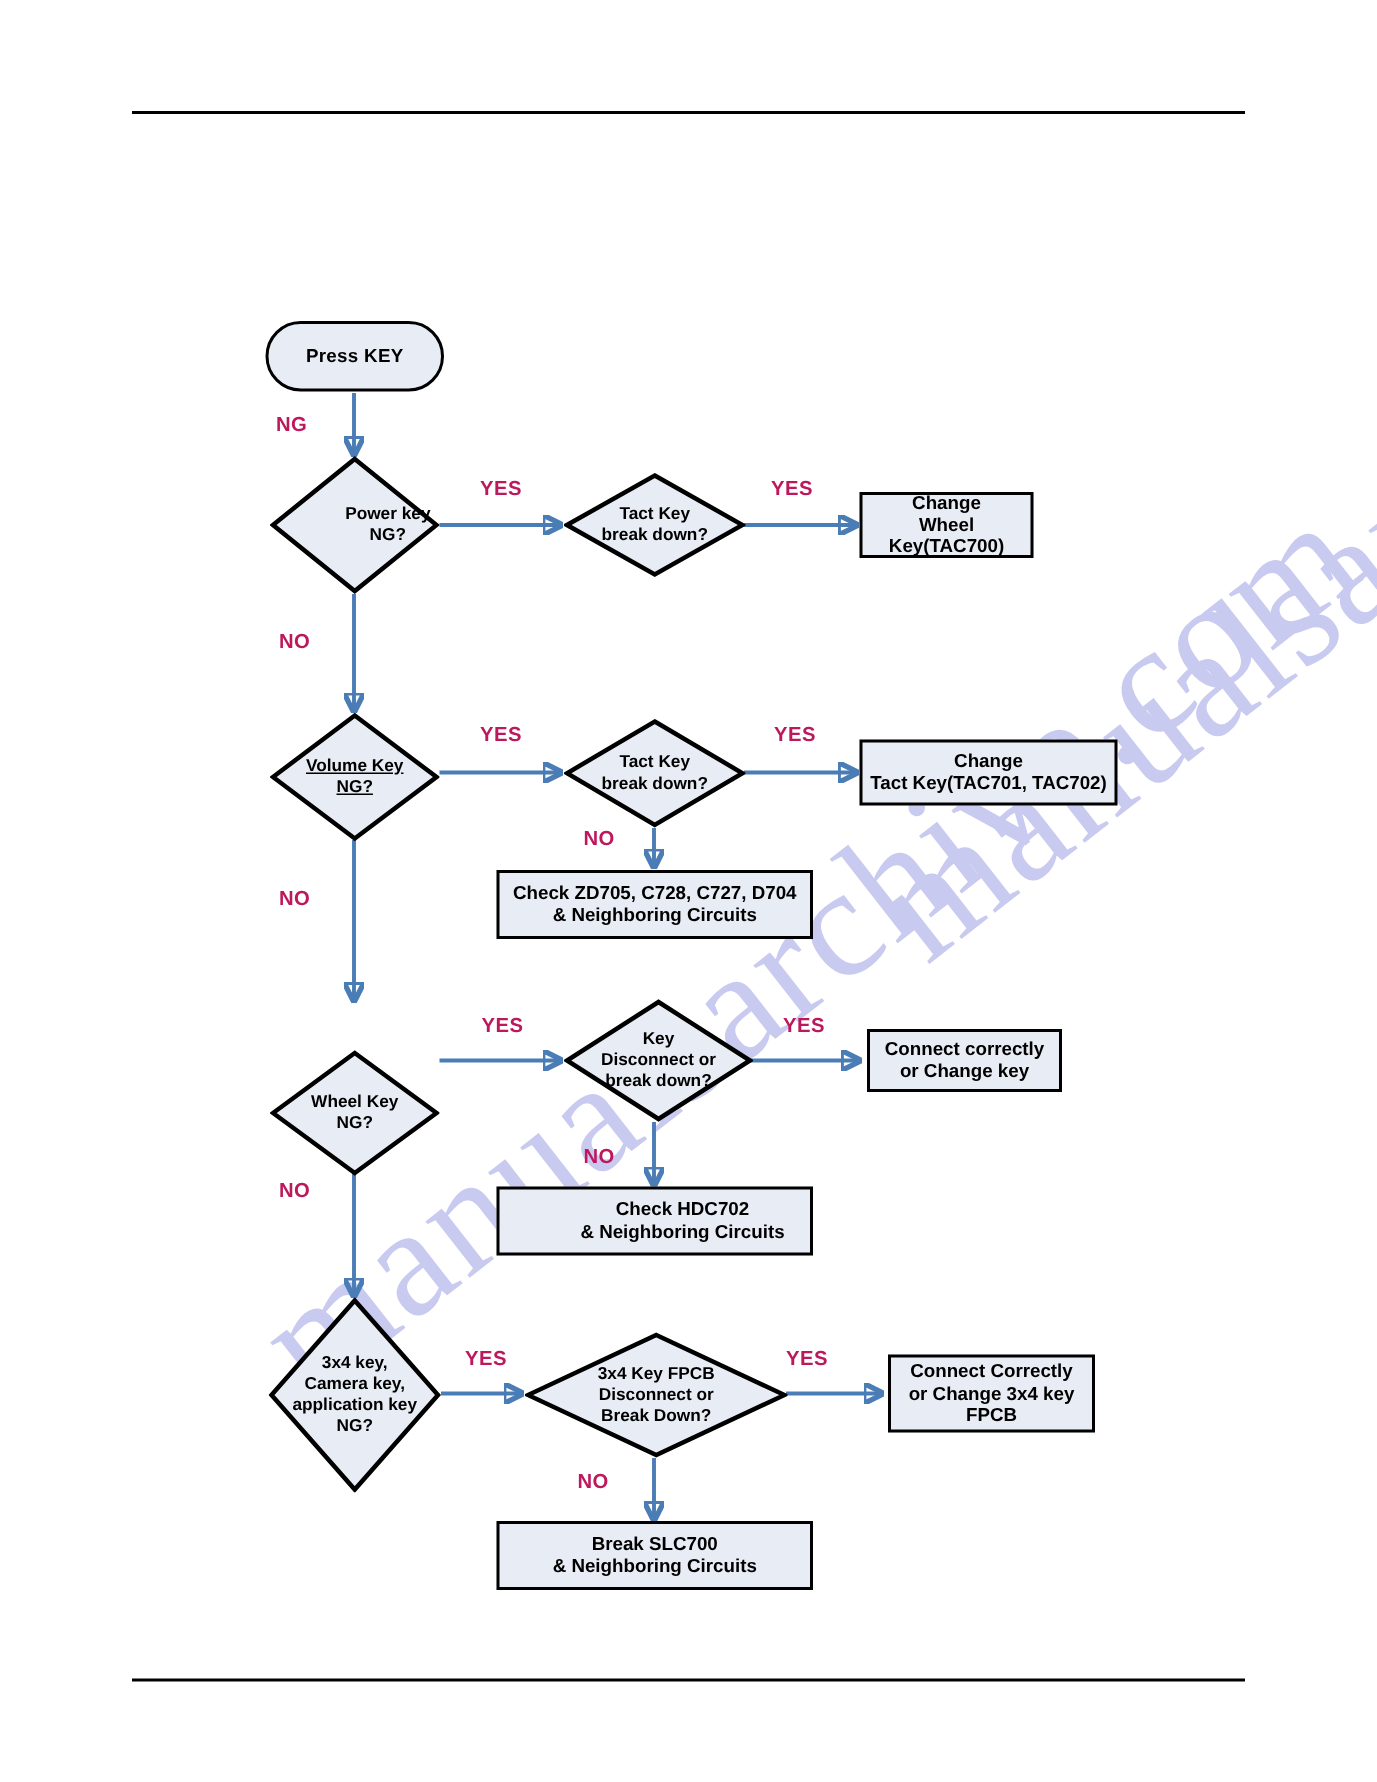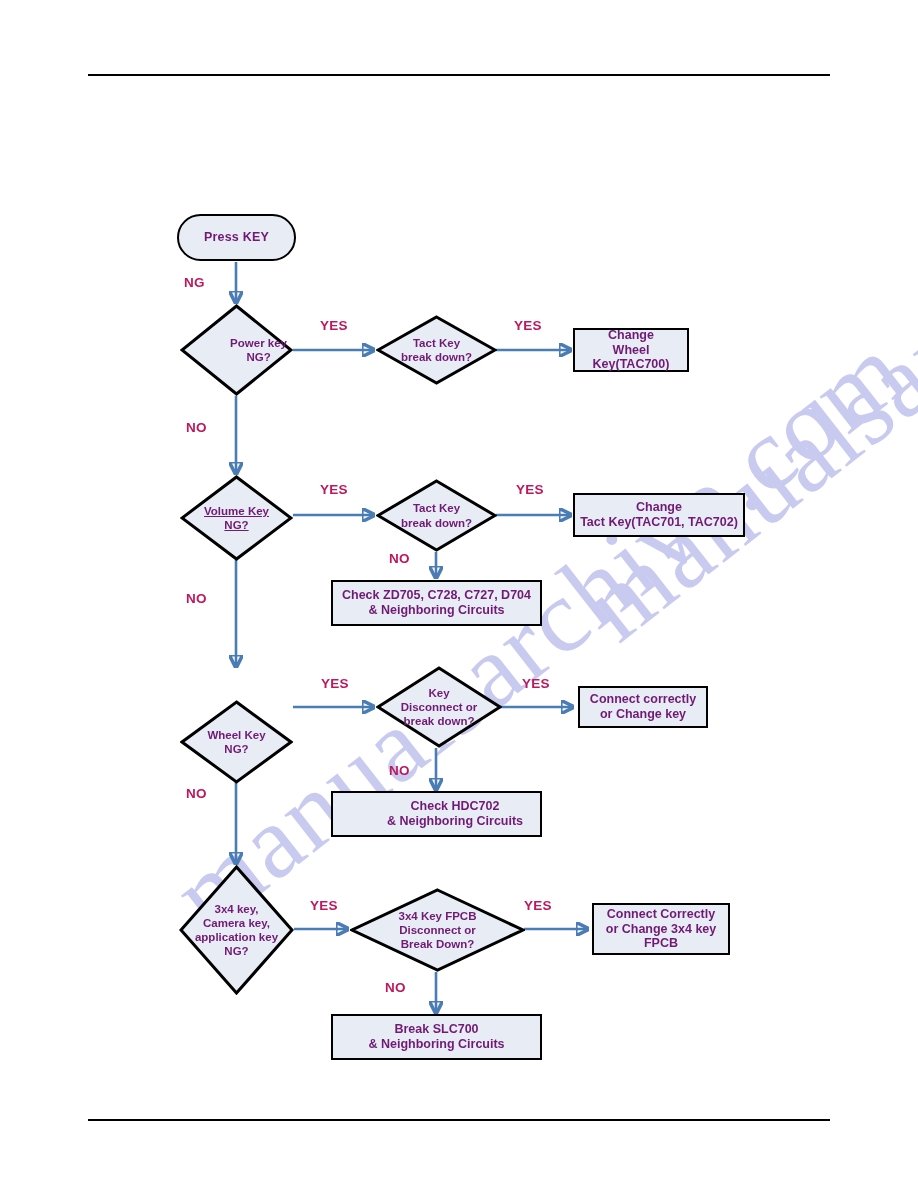--- a/index.html
+++ b/index.html
@@ -61,21 +61,21 @@
   }
 
   
   .node {
     position: absolute;
     box-sizing: border-box;
     display: flex;
     align-items: center;
     justify-content: center;
     text-align: center;
-    color: #701a75;
+    color: #000000;
     font-weight: bold;
     line-height: 1.18;
   }
 
   
   .terminator {
     background: #e8ecf4;
     border: 2.5px solid #000000;
     border-radius: 24px;
     font-size: 12.5px;

